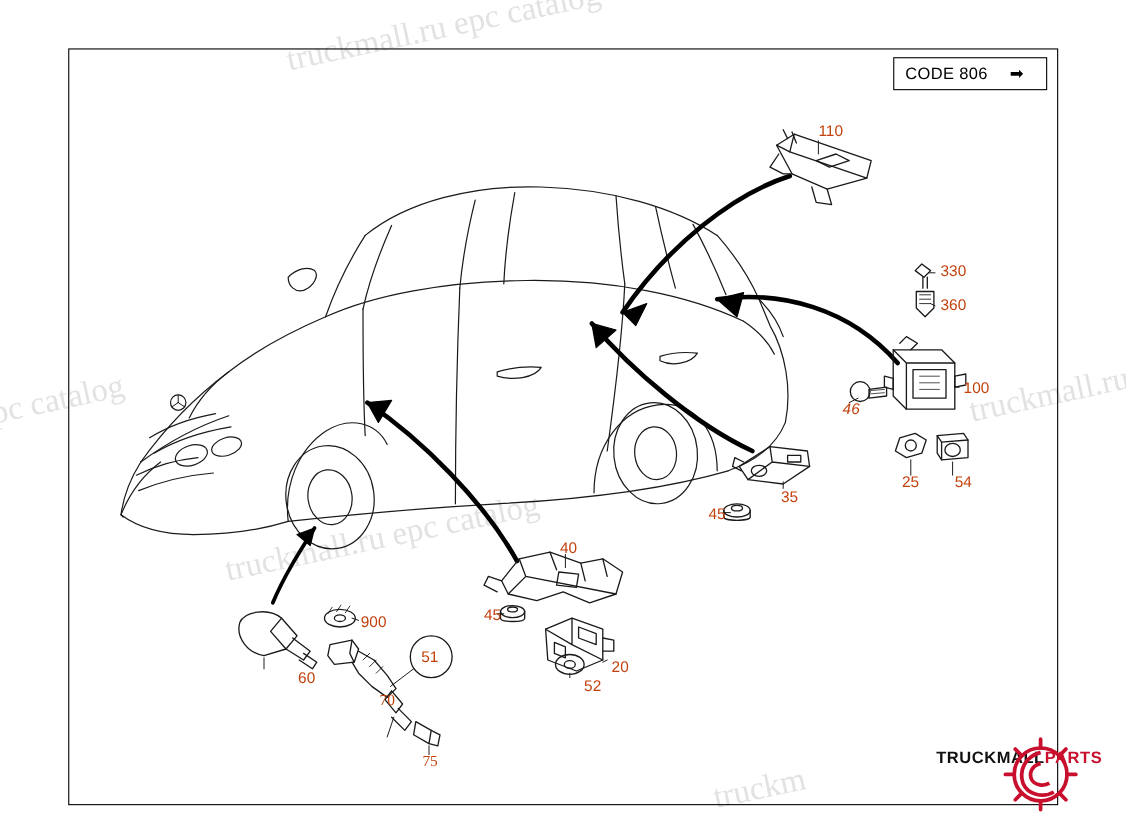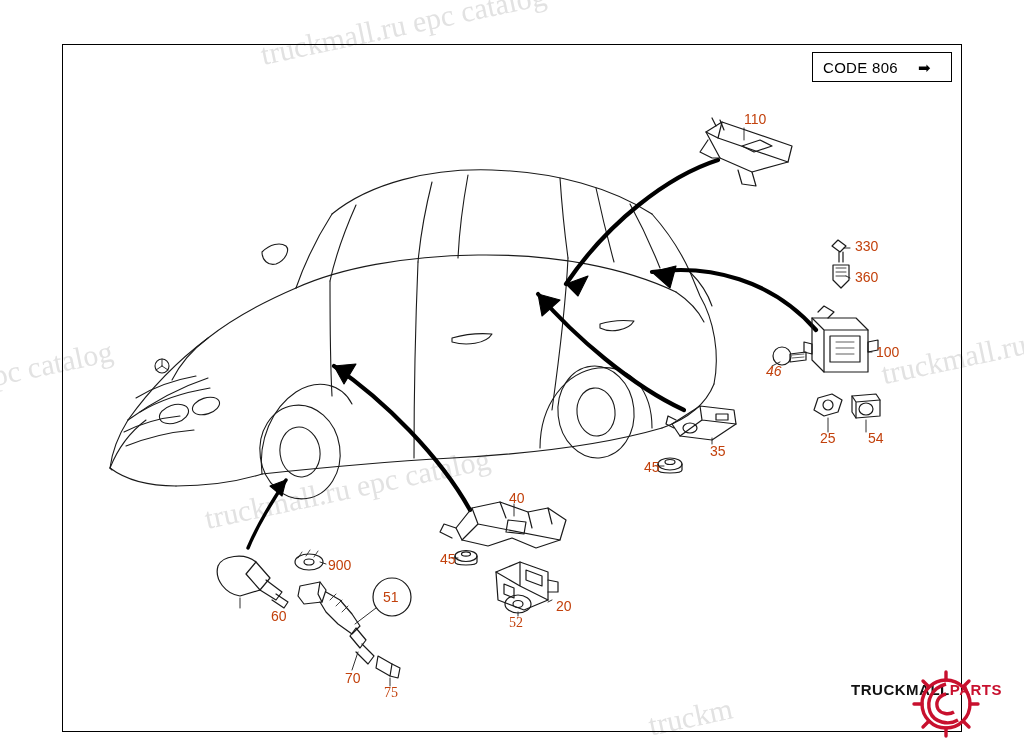--- a/index.html
+++ b/index.html
@@ -327,25 +327,25 @@
   <div class="callout" style="left:855px; top:269px;">360</div>
   <div class="callout" style="left:876px; top:344px;">100</div>
   <div class="callout" style="left:766px; top:363px;font-style:italic;">46</div>
   <div class="callout" style="left:820px; top:430px;">25</div>
   <div class="callout" style="left:868px; top:430px;">54</div>
   <div class="callout" style="left:710px; top:443px;">35</div>
   <div class="callout" style="left:644px; top:459px;">45</div>
   <div class="callout" style="left:509px; top:490px;">40</div>
   <div class="callout" style="left:440px; top:551px;">45</div>
   <div class="callout" style="left:556px; top:598px;">20</div>
-  <div class="callout" style="left:509px; top:615px;font-family:Liberation Serif, serif;">52</div>
+  <div class="callout" style="left:531px; top:615px;">52</div>
   <div class="callout" style="left:328px; top:557px;">900</div>
   <div class="callout" style="left:383px; top:589px;">51</div>
   <div class="callout" style="left:228px; top:608px;margin-left:43px;">60</div>
-  <div class="callout" style="left:345px; top:670px;">70</div>
+  <div class="callout" style="left:345px; top:630px;font-family:Liberation Serif, serif;">70</div>
   <div class="callout" style="left:384px; top:685px;font-family:Liberation Serif, serif;">75</div>
 
   <div class="logo-text">
     <span>TRUCKMALL</span><span class="parts">PARTS</span>
   </div>
   <svg class="logo" viewBox="0 0 170 70">
     <g fill="none" stroke="#c8102e" stroke-width="3.4">
       <circle cx="110" cy="34" r="24"></circle>
       <path d="M110 14 C 96 18, 90 30, 94 42 C 98 52, 112 56, 122 50"></path>
       <path d="M110 24 C 102 26, 99 33, 102 39 C 105 44, 113 45, 118 42"></path>

